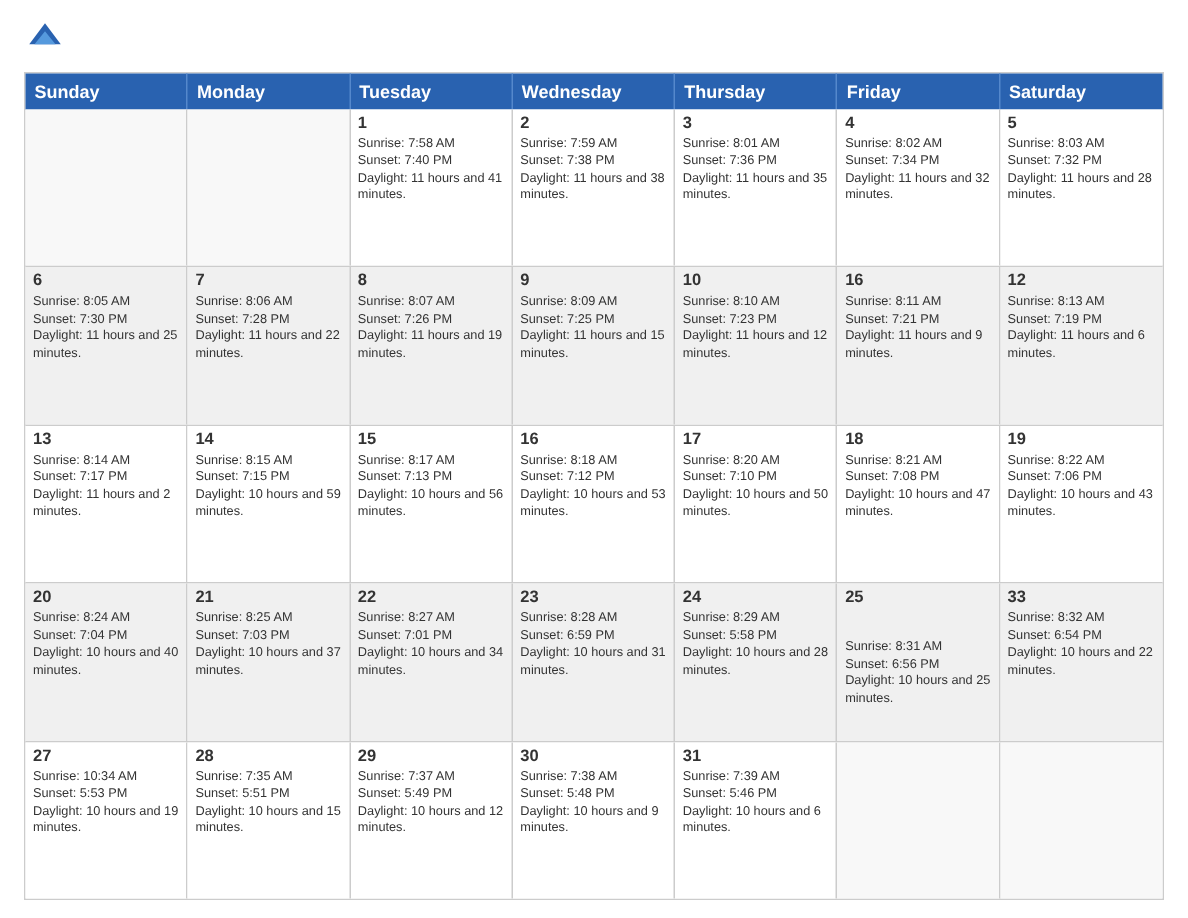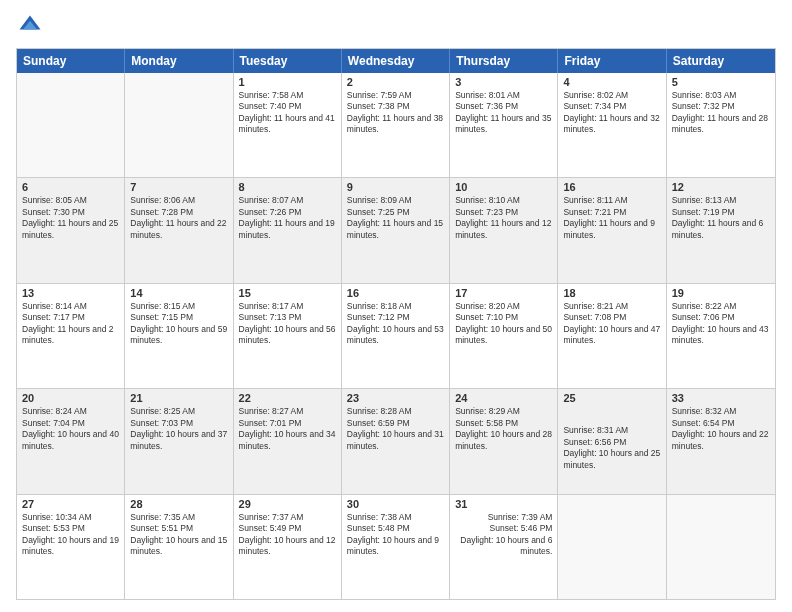--- a/index.html
+++ b/index.html
@@ -327,21 +327,21 @@
 Daylight: 10 hours and 12 minutes.</div>
           </div>
           <div class="cal-cell">
             <div class="day-num">30</div>
             <div class="day-info" style="white-space: pre-line;">Sunrise: 7:38 AM
 Sunset: 5:48 PM
 Daylight: 10 hours and 9 minutes.</div>
           </div>
           <div class="cal-cell">
             <div class="day-num">31</div>
-            <div class="day-info" style="white-space: pre-line; text-align: right;">Sunrise: 7:39 AM
+            <div class="day-info" style="white-space: pre-line;">Sunrise: 7:39 AM
 Sunset: 5:46 PM
 Daylight: 10 hours and 6 minutes.</div>
           </div>
           <div class="cal-cell empty"></div>
           <div class="cal-cell empty"></div>
         </div>
       </div>
   </div>
 </div>
 

